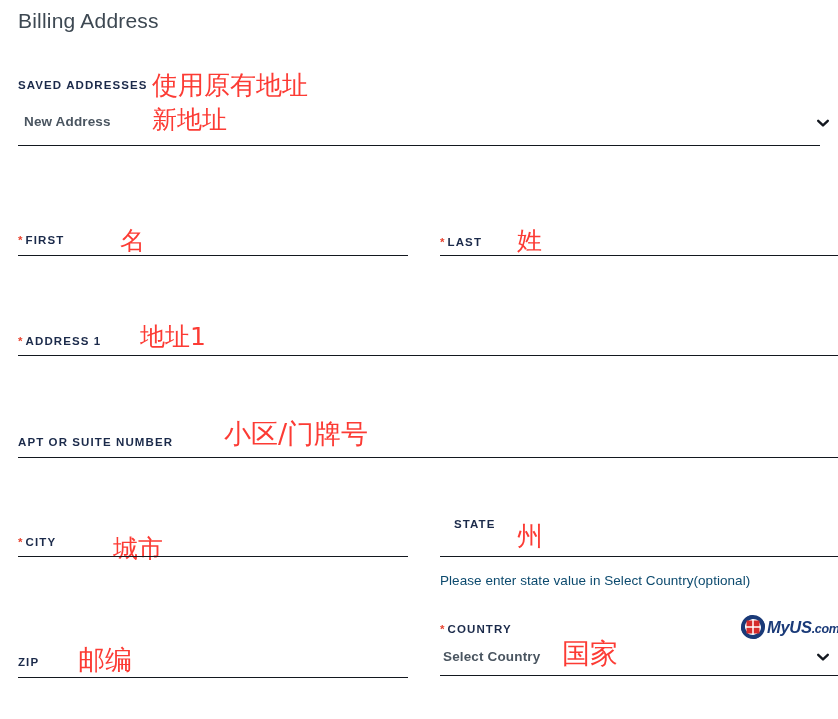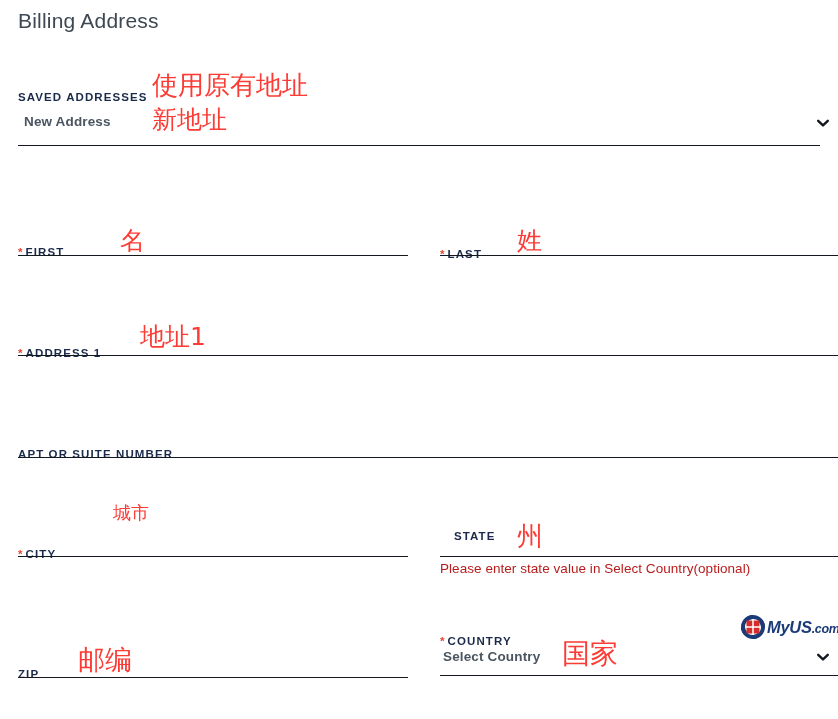--- a/index.html
+++ b/index.html
@@ -36,21 +36,20 @@
 
   
   .field-label {
     position: absolute;
     font-size: 11.5px;
     font-weight: 700;
     letter-spacing: 1.1px;
     color: #1b2a4a;
     line-height: 14px;
     white-space: nowrap;
-    margin-top: 12px;
   }
   .req-star {
     color: #e8432f;
     font-weight: 700;
     font-size: 11.5px;
     margin-right: 2px;
   }
 
   
   .underline {
@@ -67,24 +66,25 @@
     color: #4a5560;
     line-height: 18px;
     letter-spacing: 0.15px;
     white-space: nowrap;
   }
 
   
   .helper-text {
     position: absolute;
     font-size: 13.5px;
-    color: #b91c1c;
+    color: #0c4a6e;
     line-height: 18px;
     letter-spacing: 0.05px;
     white-space: nowrap;
+    margin-top: 12px;
   }
 
   
   .chevron {
     position: absolute;
     width: 14px;
     height: 14px;
     display: block;
   }
   .chevron svg { display: block; }
@@ -166,26 +166,27 @@
   <div class="cn-anno" style="left:517px; top:228px; font-size:25px;">姓</div>
   <div class="underline" style="left:440px; top:255px; width:398px;"></div>
 
   <div class="field-label" style="left:18px; top:334px;">
     <span class="req-star">*</span><span>ADDRESS 1</span>
   </div>
   <div class="cn-anno" style="left:140px; top:324px; font-size:25px;">地址1</div>
   <div class="underline" style="left:18px; top:355px; width:820px;"></div>
 
   <div class="field-label" style="left:18px; top:435px;">APT OR SUITE NUMBER</div>
+  <div class="cn-anno" style="left:224px; top:420px; font-size:27px;">小区/门牌号</div>
   <div class="underline" style="left:18px; top:457px; width:820px;"></div>
 
   <div class="field-label" style="left:18px; top:535px;">
     <span class="req-star">*</span><span>CITY</span>
   </div>
-  <div class="cn-anno" style="left:113px; top:504px; font-size:18px;">城市</div>
+  <div class="cn-anno" style="left:113px; top:536px; font-size:25px;">城市</div>
   <div class="underline" style="left:18px; top:556px; width:390px;"></div>
 
   <div class="field-label" style="left:454px; top:517px;text-align:center;">STATE</div>
   <div class="cn-anno" style="left:517px; top:523px; font-size:26px;">州</div>
   <div class="underline" style="left:440px; top:556px; width:398px;"></div>
   <div class="helper-text" style="left:440px; top:560px;">Please enter state value in Select Country(optional)</div>
 
   <div class="field-label" style="left:18px; top:655px;">ZIP</div>
   <div class="cn-anno" style="left:78px; top:646px; font-size:27px;">邮编</div>
   <div class="underline" style="left:18px; top:677px; width:390px;"></div>

